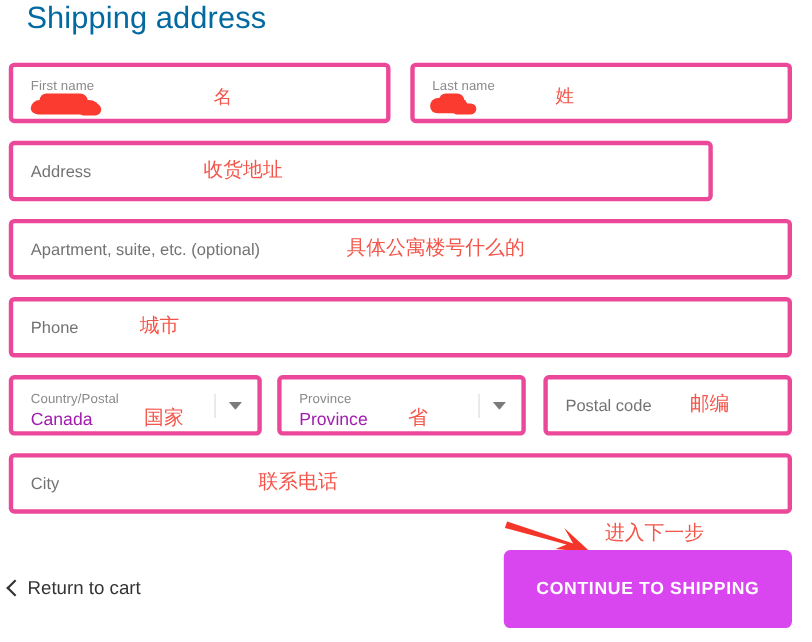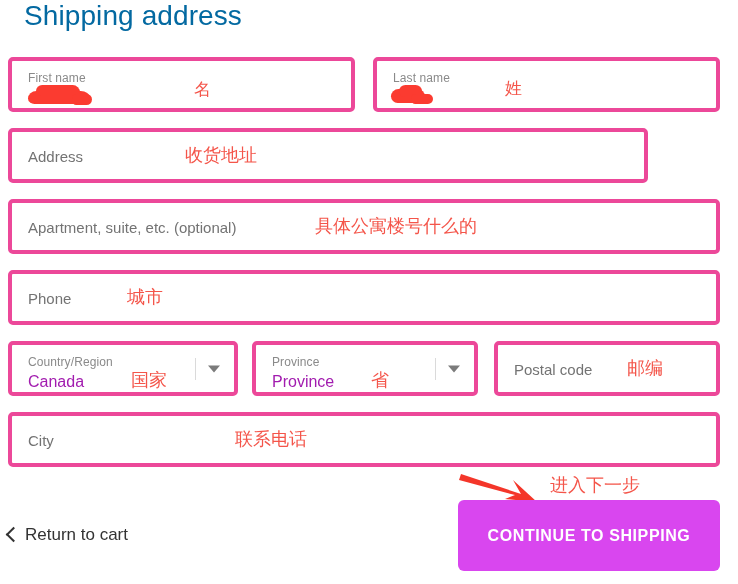--- a/index.html
+++ b/index.html
@@ -208,21 +208,21 @@
   <div class="field-label">Apartment, suite, etc. (optional)</div>
 </div>
 <div class="anno" style="left:315px; top:217px; font-size:18px;">具体公寓楼号什么的</div>
 
 <div class="field" style="left:8px; top:270px; width:712px; height:55px;">
   <div class="field-label">Phone</div>
 </div>
 <div class="anno" style="left:127px; top:288px; font-size:18px;">城市</div>
 
 <div class="field filled" style="left:8px; top:341px; width:230px; height:55px;">
-  <div class="field-label">Country/Region</div>
+  <div class="field-label">Country/Postal</div>
   <div class="field-value">Canada</div>
   <span class="select-sep" style="right:38px;"></span>
   <span class="select-arrow" style="right:14px;"></span>
 </div>
 <div class="anno" style="left:131px; top:371px; font-size:18px;">国家</div>
 
 <div class="field filled" style="left:252px; top:341px; width:226px; height:55px;">
   <div class="field-label">Province</div>
   <div class="field-value">Province</div>
   <span class="select-sep" style="right:38px;"></span>

